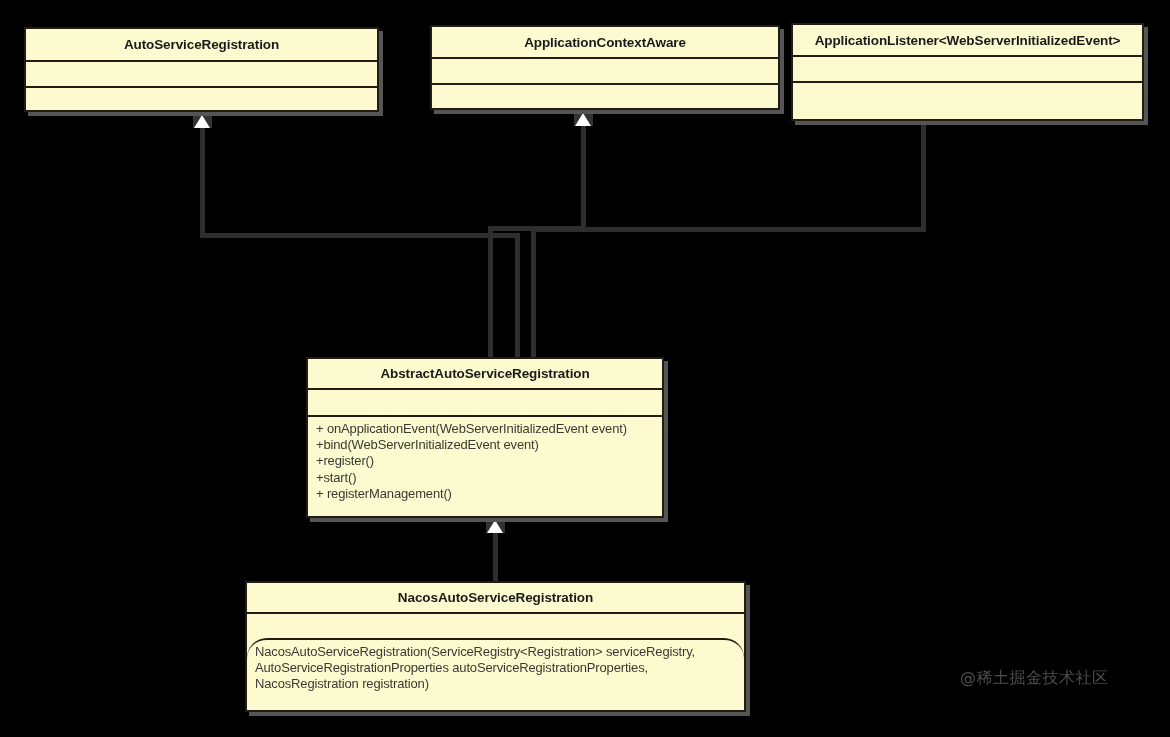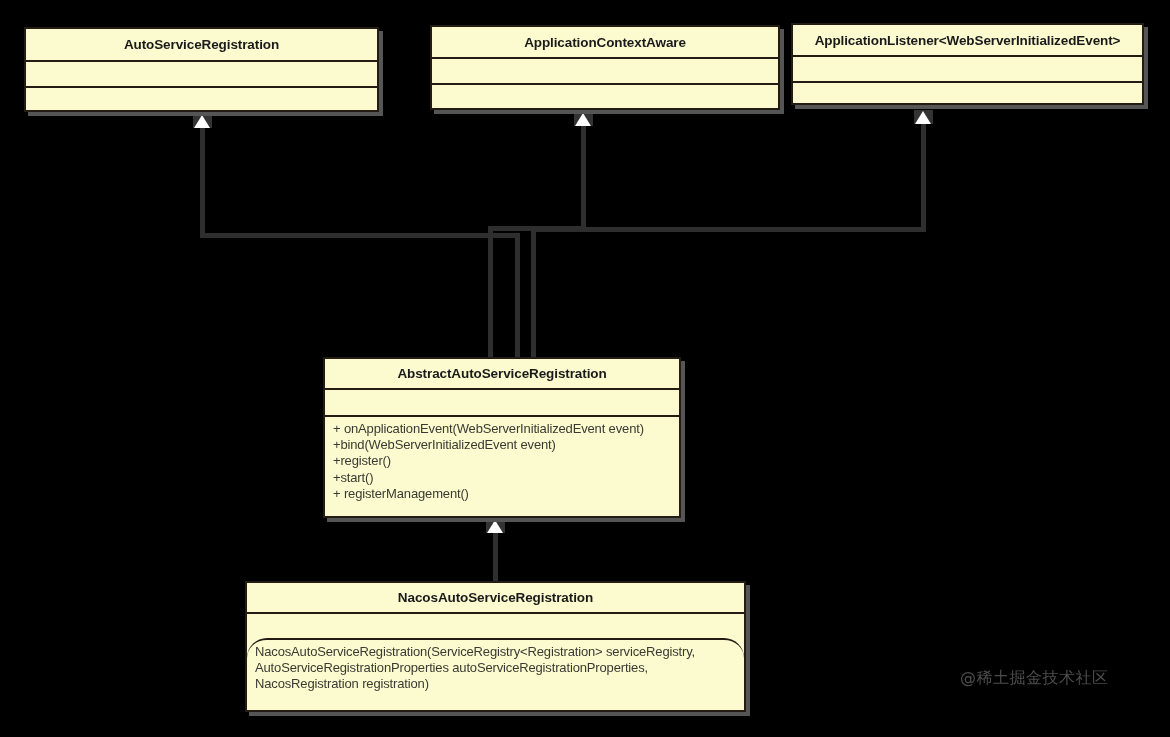--- a/index.html
+++ b/index.html
@@ -133,27 +133,27 @@
     <div class="uml-section uml-empty" style="height:26px;"></div>
     <div class="uml-section uml-empty" style="flex:1;"></div>
   </div>
 
   <div class="uml-class" style="left:408px; top:25px; width:350px; height:85px;margin-left:22px;">
     <div class="uml-section uml-title" style="height:30px;">ApplicationContextAware</div>
     <div class="uml-section uml-empty" style="height:26px;"></div>
     <div class="uml-section uml-empty" style="flex:1;"></div>
   </div>
 
-  <div class="uml-class" style="left:791px; top:23px; width:353px; height:82px;">
+  <div class="uml-class" style="left:791px; top:23px; width:353px; height:98px;">
     <div class="uml-section uml-title" style="height:30px;">ApplicationListener&lt;WebServerInitializedEvent&gt;</div>
     <div class="uml-section uml-empty" style="height:26px;"></div>
     <div class="uml-section uml-empty" style="flex:1;"></div>
   </div>
 
-  <div class="uml-class" style="left:323px; top:357px; width:358px; height:161px;">
+  <div class="uml-class" style="left:306px; top:357px; width:358px; height:161px;">
     <div class="uml-section uml-title" style="height:29px;">AbstractAutoServiceRegistration</div>
     <div class="uml-section uml-empty" style="height:27px;"></div>
     <div class="uml-section uml-members" style="flex:1;">+ onApplicationEvent(WebServerInitializedEvent event)
 +bind(WebServerInitializedEvent event)
 +register()
 +start()
 + registerManagement()</div>
   </div>
 
   <div class="uml-class" style="left:245px; top:581px; width:501px; height:131px;">

